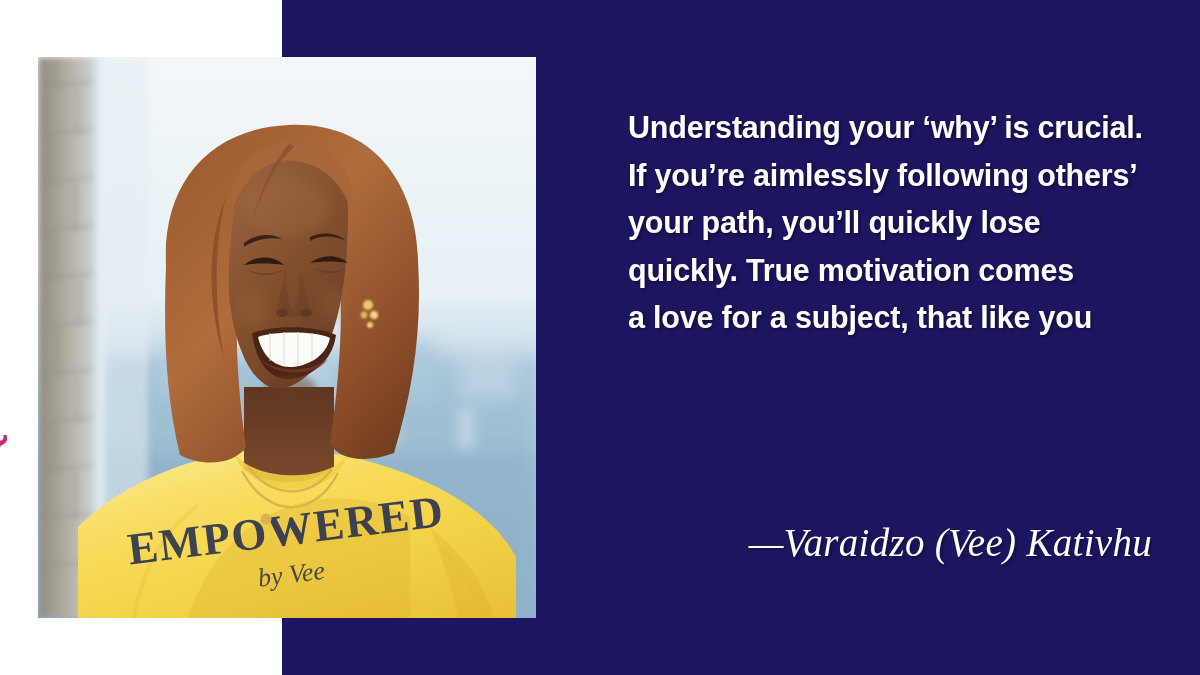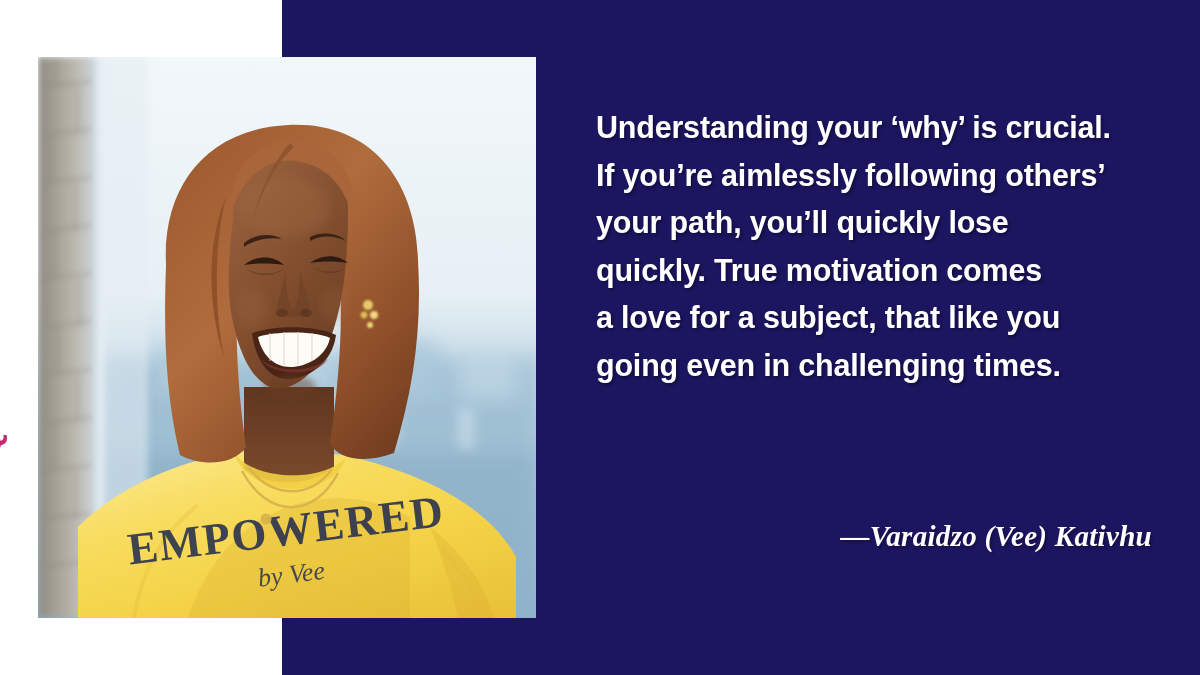--- a/index.html
+++ b/index.html
@@ -41,41 +41,40 @@
   
   .photo {
     position:absolute; left:38px; top:57px; width:498px; height:561px;
     overflow:hidden;
     background:#dfeaf2;
   }
   .photo svg { display:block; width:100%; height:100%; }
 
   
   .quote-block {
-    position:absolute; left:596px; top:104px; width:556px;
+    position:absolute; left:628px; top:104px; width:556px;
   }
   .quote-text {
     color:#ffffff;
     font-family:"Liberation Sans", sans-serif;
     font-weight:700;
     font-size:30.5px;
     line-height:47.5px;
     letter-spacing:-0.2px;
     text-shadow:2px 2px 3px rgba(0,0,0,0.35);
   }
   .attribution {
     position:absolute; left:596px; top:520px; width:556px;
     text-align:right;
     color:#ffffff;
     font-family:"Liberation Serif", serif;
     font-style:italic;
-    font-size:29px;
+    font-size:39px;
     letter-spacing:0.3px;
     text-shadow:2px 2px 3px rgba(0,0,0,0.3);
-    font-weight:bold;
   }
 </style>
 </head>
 <body>
 
 <div id="canvas">
 
   <div class="white-panel"></div>
 
   <div class="photo">
@@ -280,20 +279,19 @@
   <div class="ribbon">
     <div class="ribbon-text">LEADERSHIP QUOTE OF THE WEEK</div>
   </div>
 
   <div class="quote-block">
     <div class="quote-text">Understanding your ‘why’ is crucial.</div>
     <div class="quote-text">If you’re aimlessly following others’</div>
     <div class="quote-text">your path, you’ll quickly lose</div>
     <div class="quote-text">quickly. True motivation comes</div>
     <div class="quote-text">a love for a subject, that like you</div>
-    <div class="quote-text">going even in challenging times.</div>
   </div>
 
   <div class="attribution">
     <span>—Varaidzo (Vee) Kativhu</span>
   </div>
 
 </div>
 
 </body></html>

